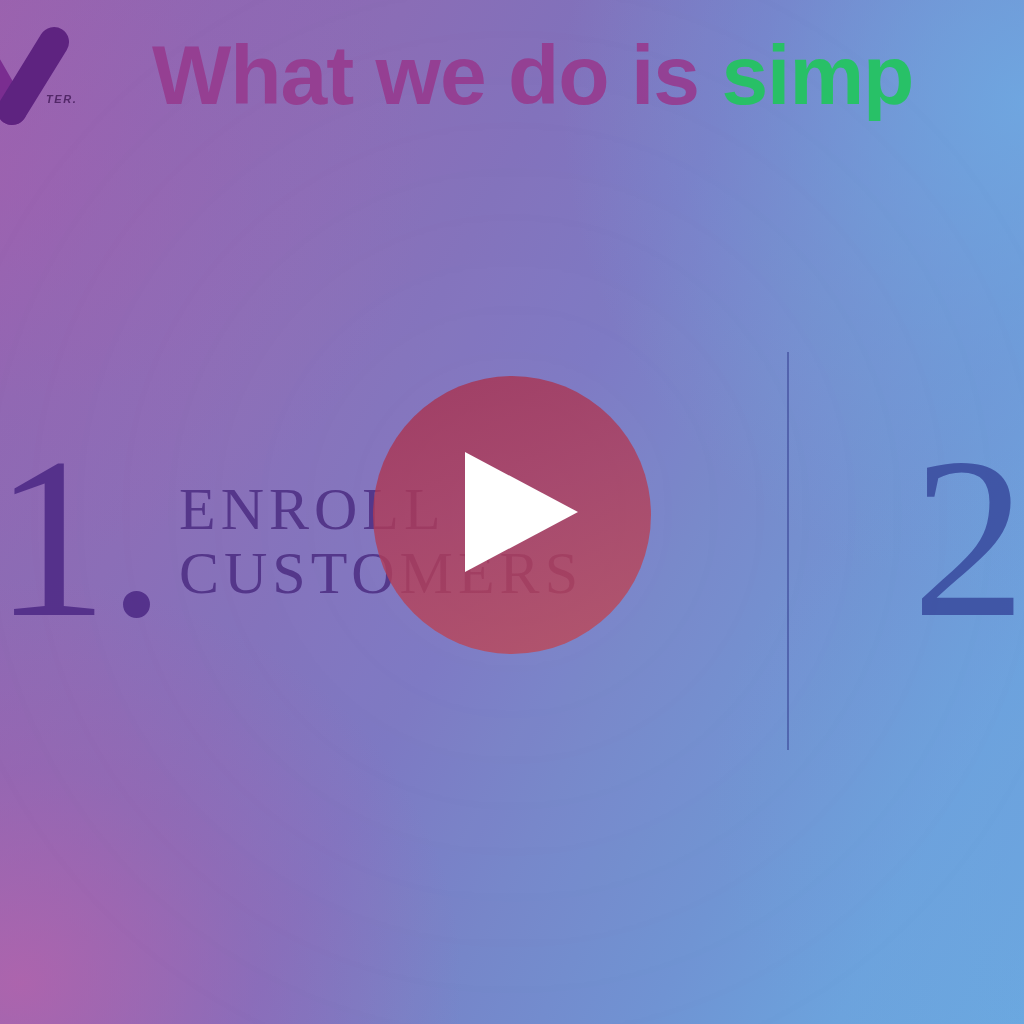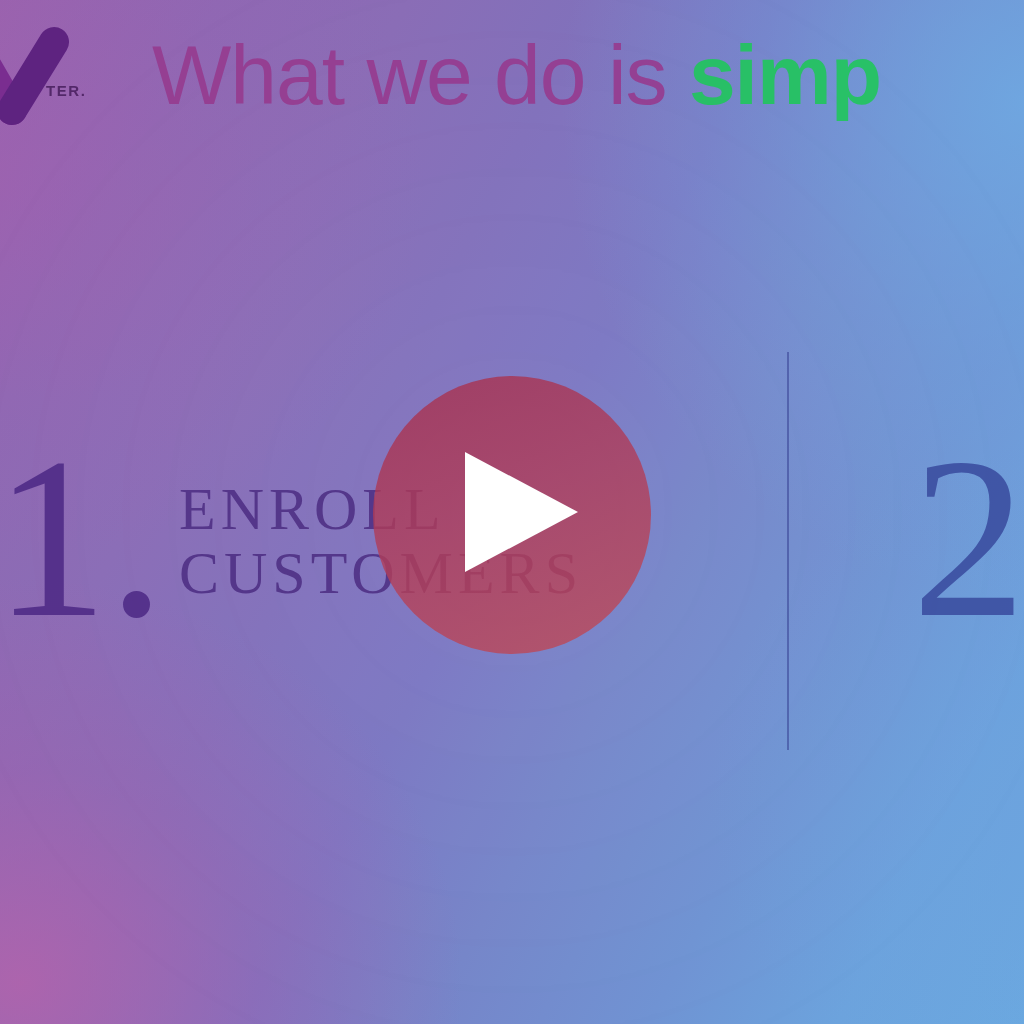--- a/index.html
+++ b/index.html
@@ -81,42 +81,43 @@
     position: absolute;
     left: -46px;
     top: 16px;
     width: 120px;
     height: 110px;
   }
   .logo svg { display: block; }
   .logo-sub {
     position: absolute;
     left: 46px;
-    top: 82px;
-    font-size: 15px;
+    top: 93px;
+    font-size: 11px;
     font-weight: 700;
     letter-spacing: 1.6px;
     color: #4a2060;
     opacity: 0.88;
     white-space: nowrap;
+    font-style: italic;
   }
 
   
   .headline {
     position: absolute;
     left: 152px;
     top: 33px;
     font-size: 84px;
     line-height: 1.0;
     letter-spacing: -1px;
     white-space: nowrap;
     color: #963c90;
     opacity: 0.92;
   }
-  .headline .light { font-weight: 400; }
+  .headline .light { font-weight: 700; }
   .headline .bold  { font-weight: 700; color: #22c55e; }
 
   
   .step {
     position: absolute;
     display: flex;
     align-items: center;
   }
 
   .step-num {

